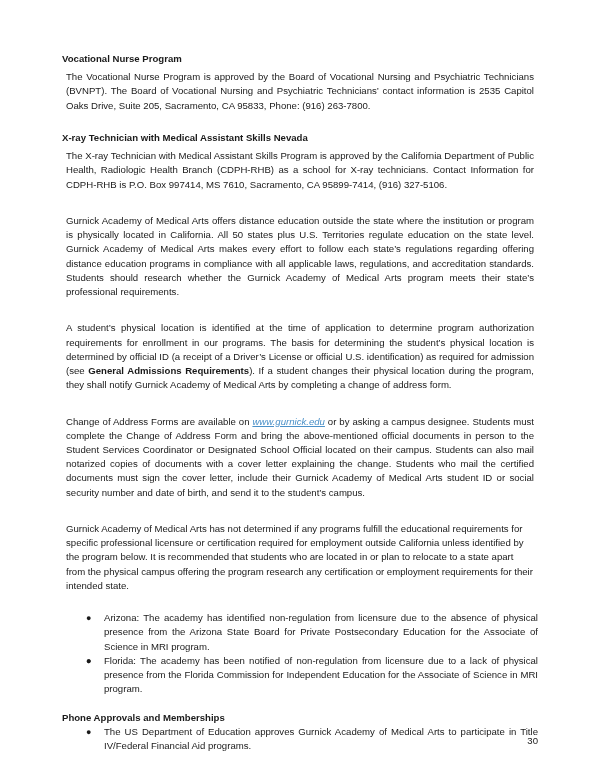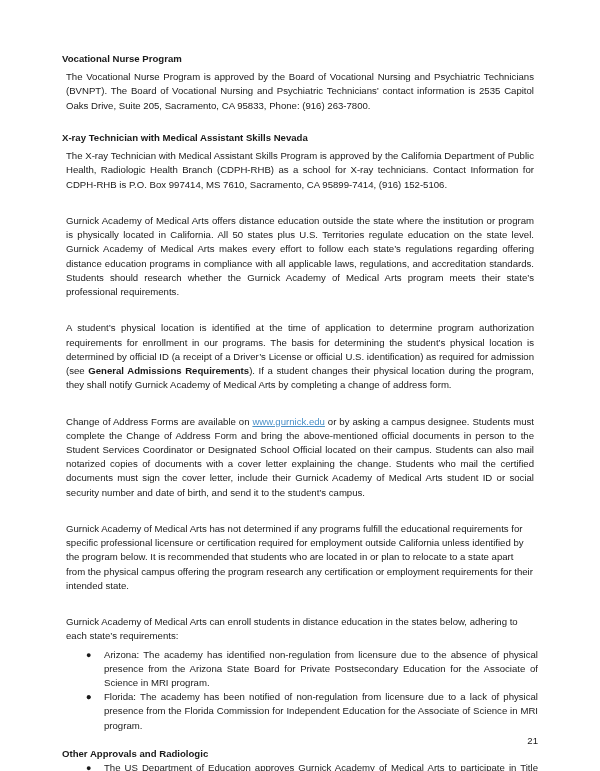--- a/index.html
+++ b/index.html
@@ -3,58 +3,57 @@
 <meta charset="utf-8">
 <style>
   html, body { margin: 0; padding: 0; background: #ffffff; }
   body { width: 600px; height: 771px; position: relative; overflow: hidden;
     font-family: "Liberation Sans", sans-serif; color: #1a1a1a; }
   .page { position: absolute; left: 62px; top: 52px; width: 476px; font-size: 9.6px; line-height: 14.2px; }
   .heading { font-weight: bold; margin: 0; }
   p { margin: 4px; }
   .just { text-align: justify; }
   .gap { height: 14.2px; }
-  a.link { color: #4a90c8; text-decoration: underline; }
+  a.link { color: #4a90c8; text-decoration: underline; font-style: italic; }
   b { font-weight: bold; }
   ul { margin: 0; padding: 0; list-style: none; }
   ul li { position: relative; padding-left: 21px; margin-left: 21px; text-align: justify; }
   ul li .bullet { position: absolute; left: 3px; top: 0; font-size: 9px; }
   .page-number { position: absolute; right: 62px; top: 735px; font-size: 9.6px; }
 </style>
 </head>
 <body>
 
 <div class="page">
   <p class="heading">Vocational Nurse Program</p>
   <p class="just">The Vocational Nurse Program is approved by the Board of Vocational Nursing and Psychiatric Technicians (BVNPT). The Board of Vocational Nursing and Psychiatric Technicians’ contact information is 2535 Capitol Oaks Drive, Suite 205, Sacramento, CA 95833, Phone: (916) 263-7800.</p>
   <div class="gap"></div>
 
   <p class="heading">X-ray Technician with Medical Assistant Skills Nevada</p>
-  <p class="just">The X-ray Technician with Medical Assistant Skills Program is approved by the California Department of Public Health, Radiologic Health Branch (CDPH-RHB) as a school for X-ray technicians. Contact Information for CDPH-RHB is P.O. Box 997414, MS 7610, Sacramento, CA 95899-7414, (916) 152-5106.</p>
+  <p class="just">The X-ray Technician with Medical Assistant Skills Program is approved by the California Department of Public Health, Radiologic Health Branch (CDPH-RHB) as a school for X-ray technicians. Contact Information for CDPH-RHB is P.O. Box 997414, MS 7610, Sacramento, CA 95899-7414, (916) 327-5106.</p>
   <div class="gap"></div>
 
   <p class="just">Gurnick Academy of Medical Arts offers distance education outside the state where the institution or program is physically located in California. All 50 states plus U.S. Territories regulate education on the state level. Gurnick Academy of Medical Arts makes every effort to follow each state’s regulations regarding offering distance education programs in compliance with all applicable laws, regulations, and accreditation standards. Students should research whether the Gurnick Academy of Medical Arts program meets their state’s professional requirements.</p>
   <div class="gap"></div>
 
   <p class="just"><span>A student’s physical location is identified at the time of application to determine program authorization requirements for enrollment in our programs. The basis for determining the student’s physical location is determined by official ID (a receipt of a Driver’s License or official U.S. identification) as required for admission (see </span><b>General Admissions Requirements</b><span>). If a student changes their physical location during the program, they shall notify Gurnick Academy of Medical Arts by completing a change of address form.</span></p>
   <div class="gap"></div>
 
   <p class="just"><span>Change of Address Forms are available on </span><a class="link">www.gurnick.edu</a><span> or by asking a campus designee. Students must complete the Change of Address Form and bring the above-mentioned official documents in person to the Student Services Coordinator or Designated School Official located on their campus. Students can also mail notarized copies of documents with a cover letter explaining the change. Students who mail the certified documents must sign the cover letter, include their Gurnick Academy of Medical Arts student ID or social security number and date of birth, and send it to the student’s campus.</span></p>
   <div class="gap"></div>
 
   <p>Gurnick Academy of Medical Arts has not determined if any programs fulfill the educational requirements for specific professional licensure or certification required for employment outside California unless identified by the program below. It is recommended that students who are located in or plan to relocate to a state apart from the physical campus offering the program research any certification or employment requirements for their intended state.</p>
   <div class="gap"></div>
 
-  <p>Gurnick Academy of Medical Arts can enroll students in distance education in the states below, adhering to each state’s requirements:</p>
   <ul>
     <li><span class="bullet">●</span><span>Arizona: The academy has identified non-regulation from licensure due to the absence of physical presence from the Arizona State Board for Private Postsecondary Education for the Associate of Science in MRI program.</span></li>
     <li><span class="bullet">●</span></li>
     <li><span class="bullet">●</span><span>Florida: The academy has been notified of non-regulation from licensure due to a lack of physical presence from the Florida Commission for Independent Education for the Associate of Science in MRI program.</span></li>
   </ul>
   <div class="gap"></div>
 
-  <p class="heading">Other Approvals and Radiologic</p>
+  <p class="heading">Phone Approvals and Memberships</p>
   <ul>
     <li><span class="bullet">●</span><span>The US Department of Education approves Gurnick Academy of Medical Arts to participate in Title IV/Federal Financial Aid programs.</span></li>
   </ul>
 </div>
 
-<div class="page-number">21</div>
+<div class="page-number">30</div>
 
 </body></html>

